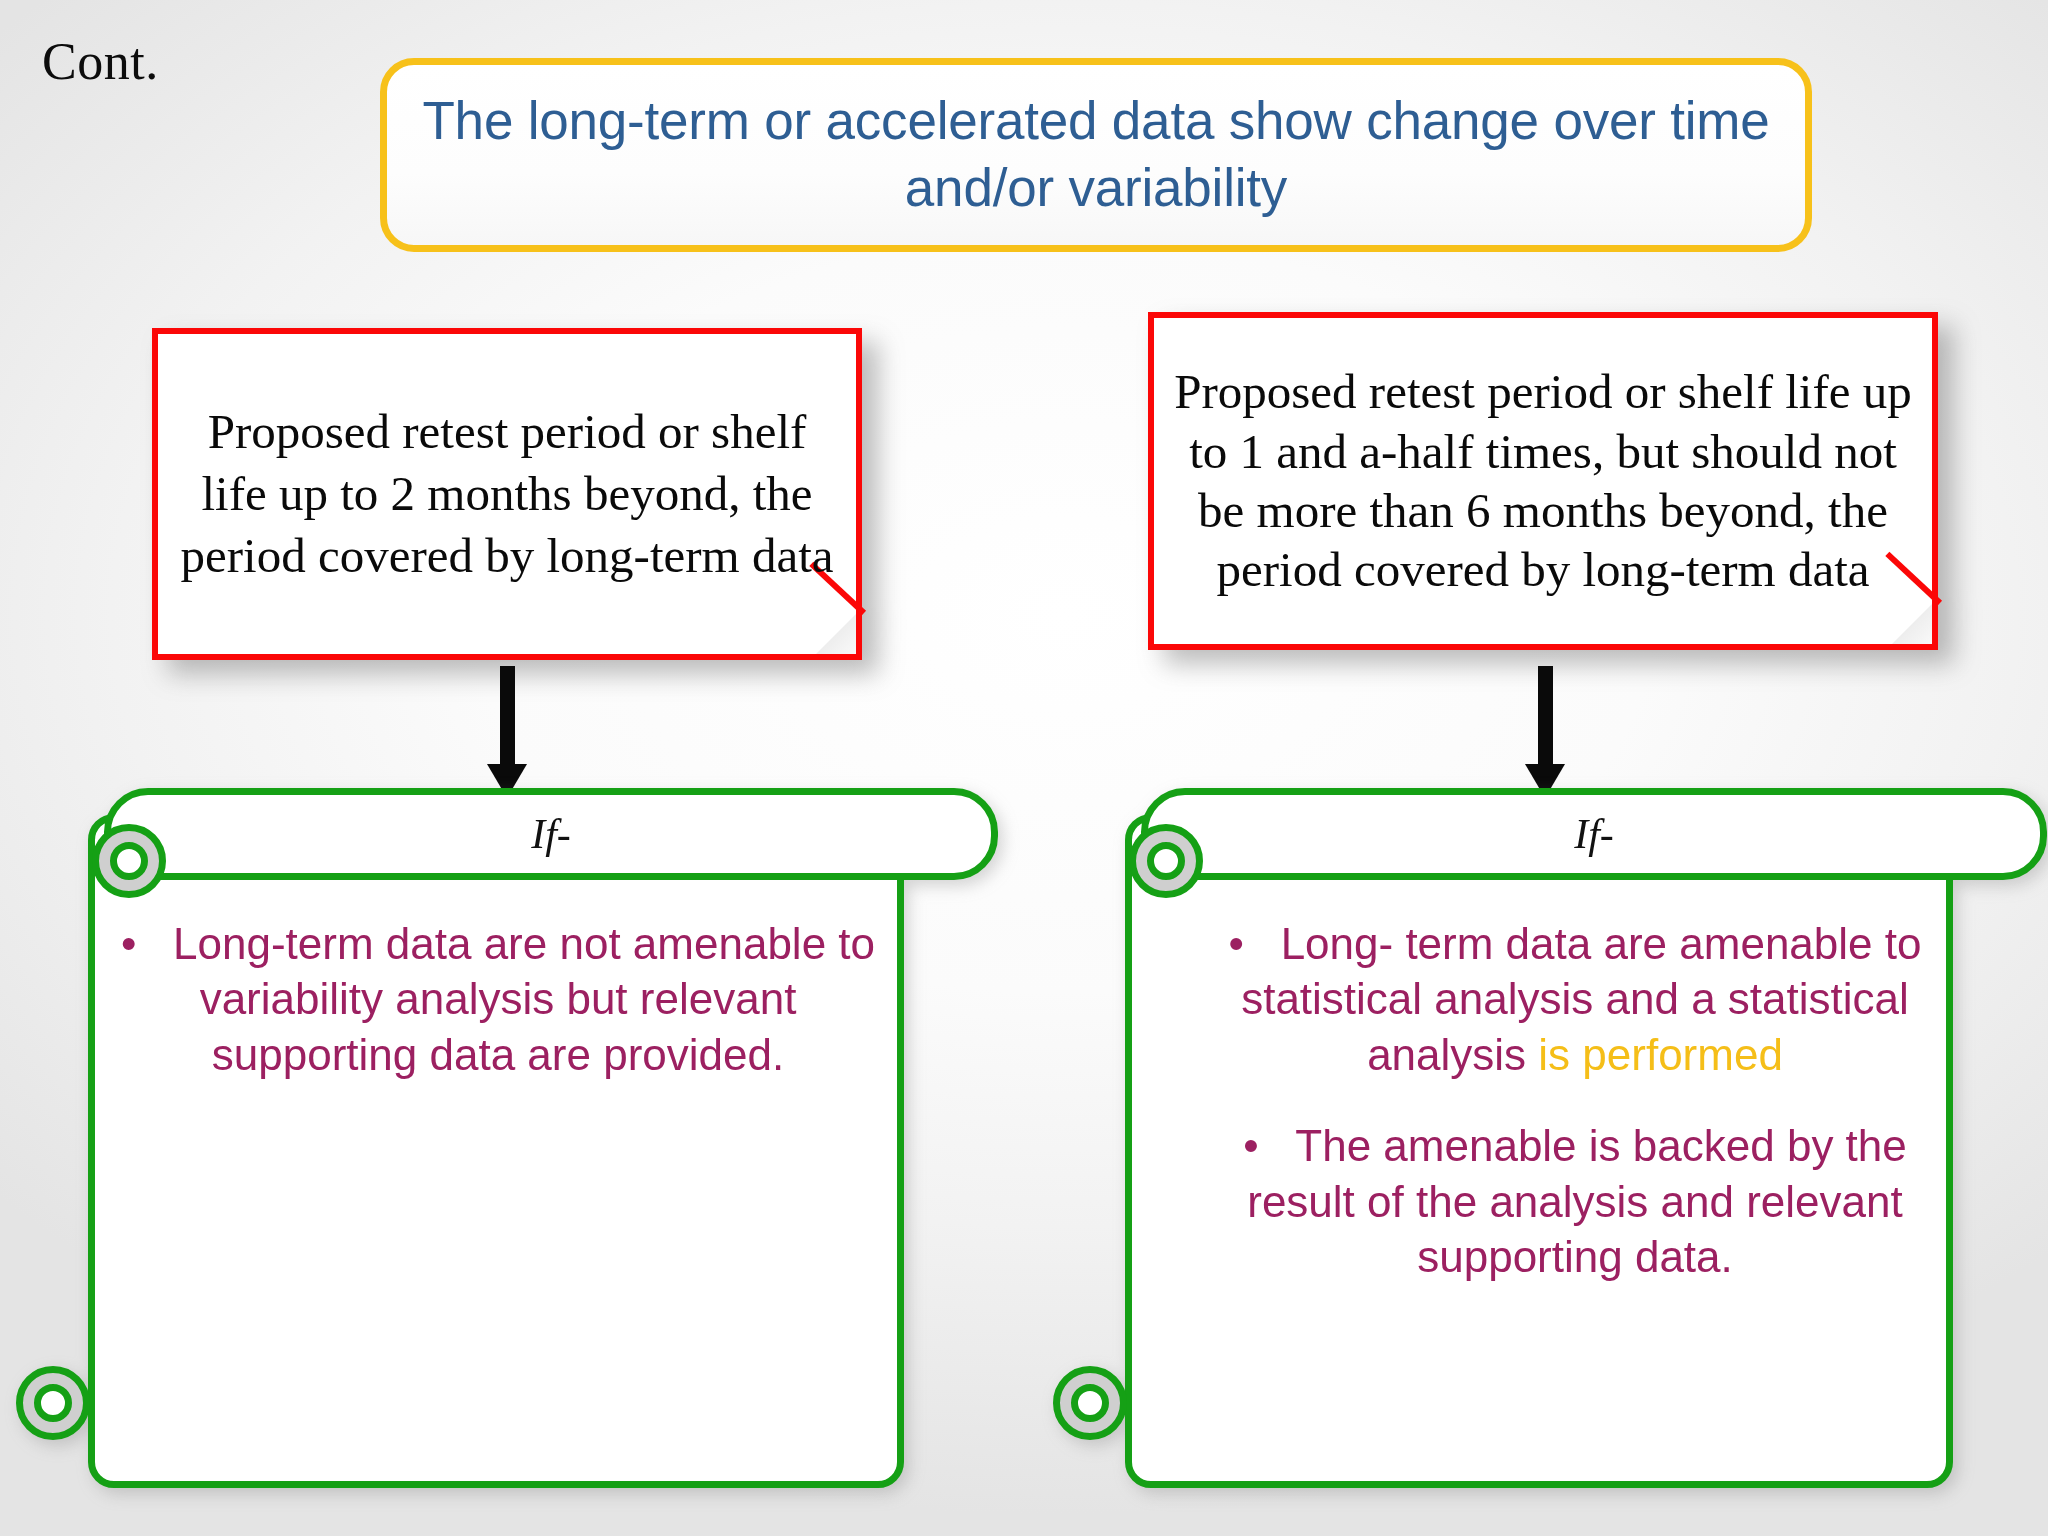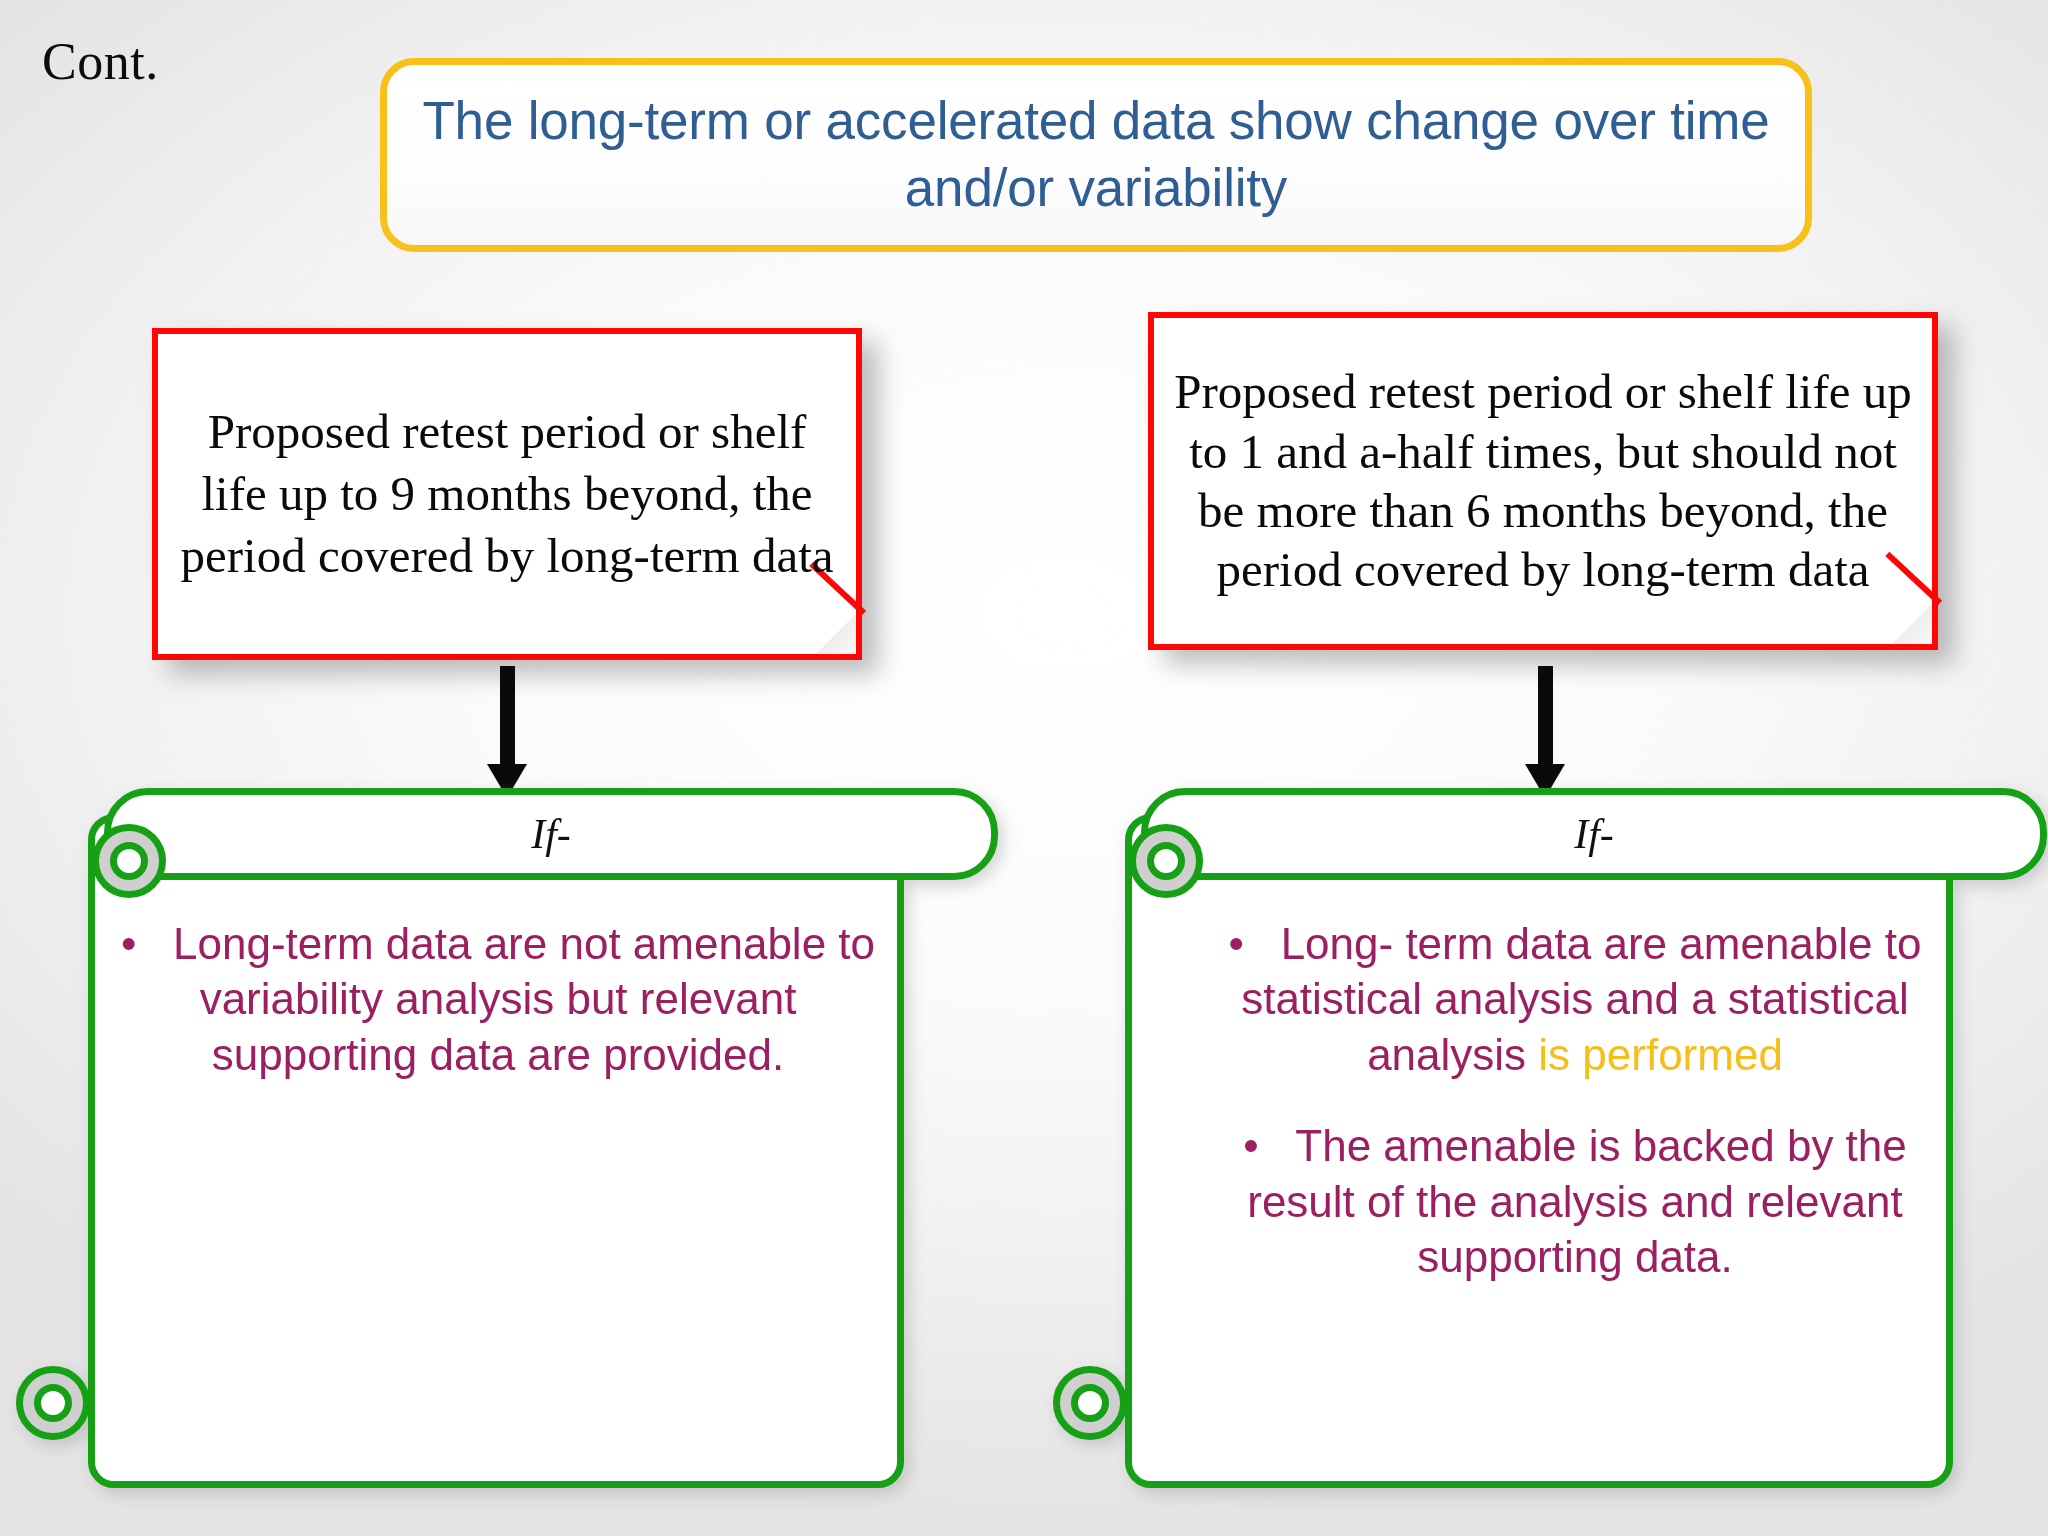--- a/index.html
+++ b/index.html
@@ -244,21 +244,21 @@
 
   <div class="title-banner">
     <div class="title-text">The long-term or accelerated data show change over time and/or variability</div>
   </div>
 
   <div class="red-note" id="red-note-left">
     <div class="paper"></div>
     <div class="curl"></div>
     <div class="curl-edge"></div>
     <div class="red-note-inner">
-      <div class="note-text">Proposed retest period or shelf life up to 9 months beyond, the period covered by long-term data</div>
+      <div class="note-text">Proposed retest period or shelf life up to 2 months beyond, the period covered by long-term data</div>
     </div>
   </div>
 
   <div class="red-note" id="red-note-right">
     <div class="paper"></div>
     <div class="curl"></div>
     <div class="curl-edge"></div>
     <div class="red-note-inner">
       <div class="note-text">Proposed retest period or shelf life up to 1 and a-half times, but should not be more than 6 months beyond, the period covered by long-term data</div>
     </div>

